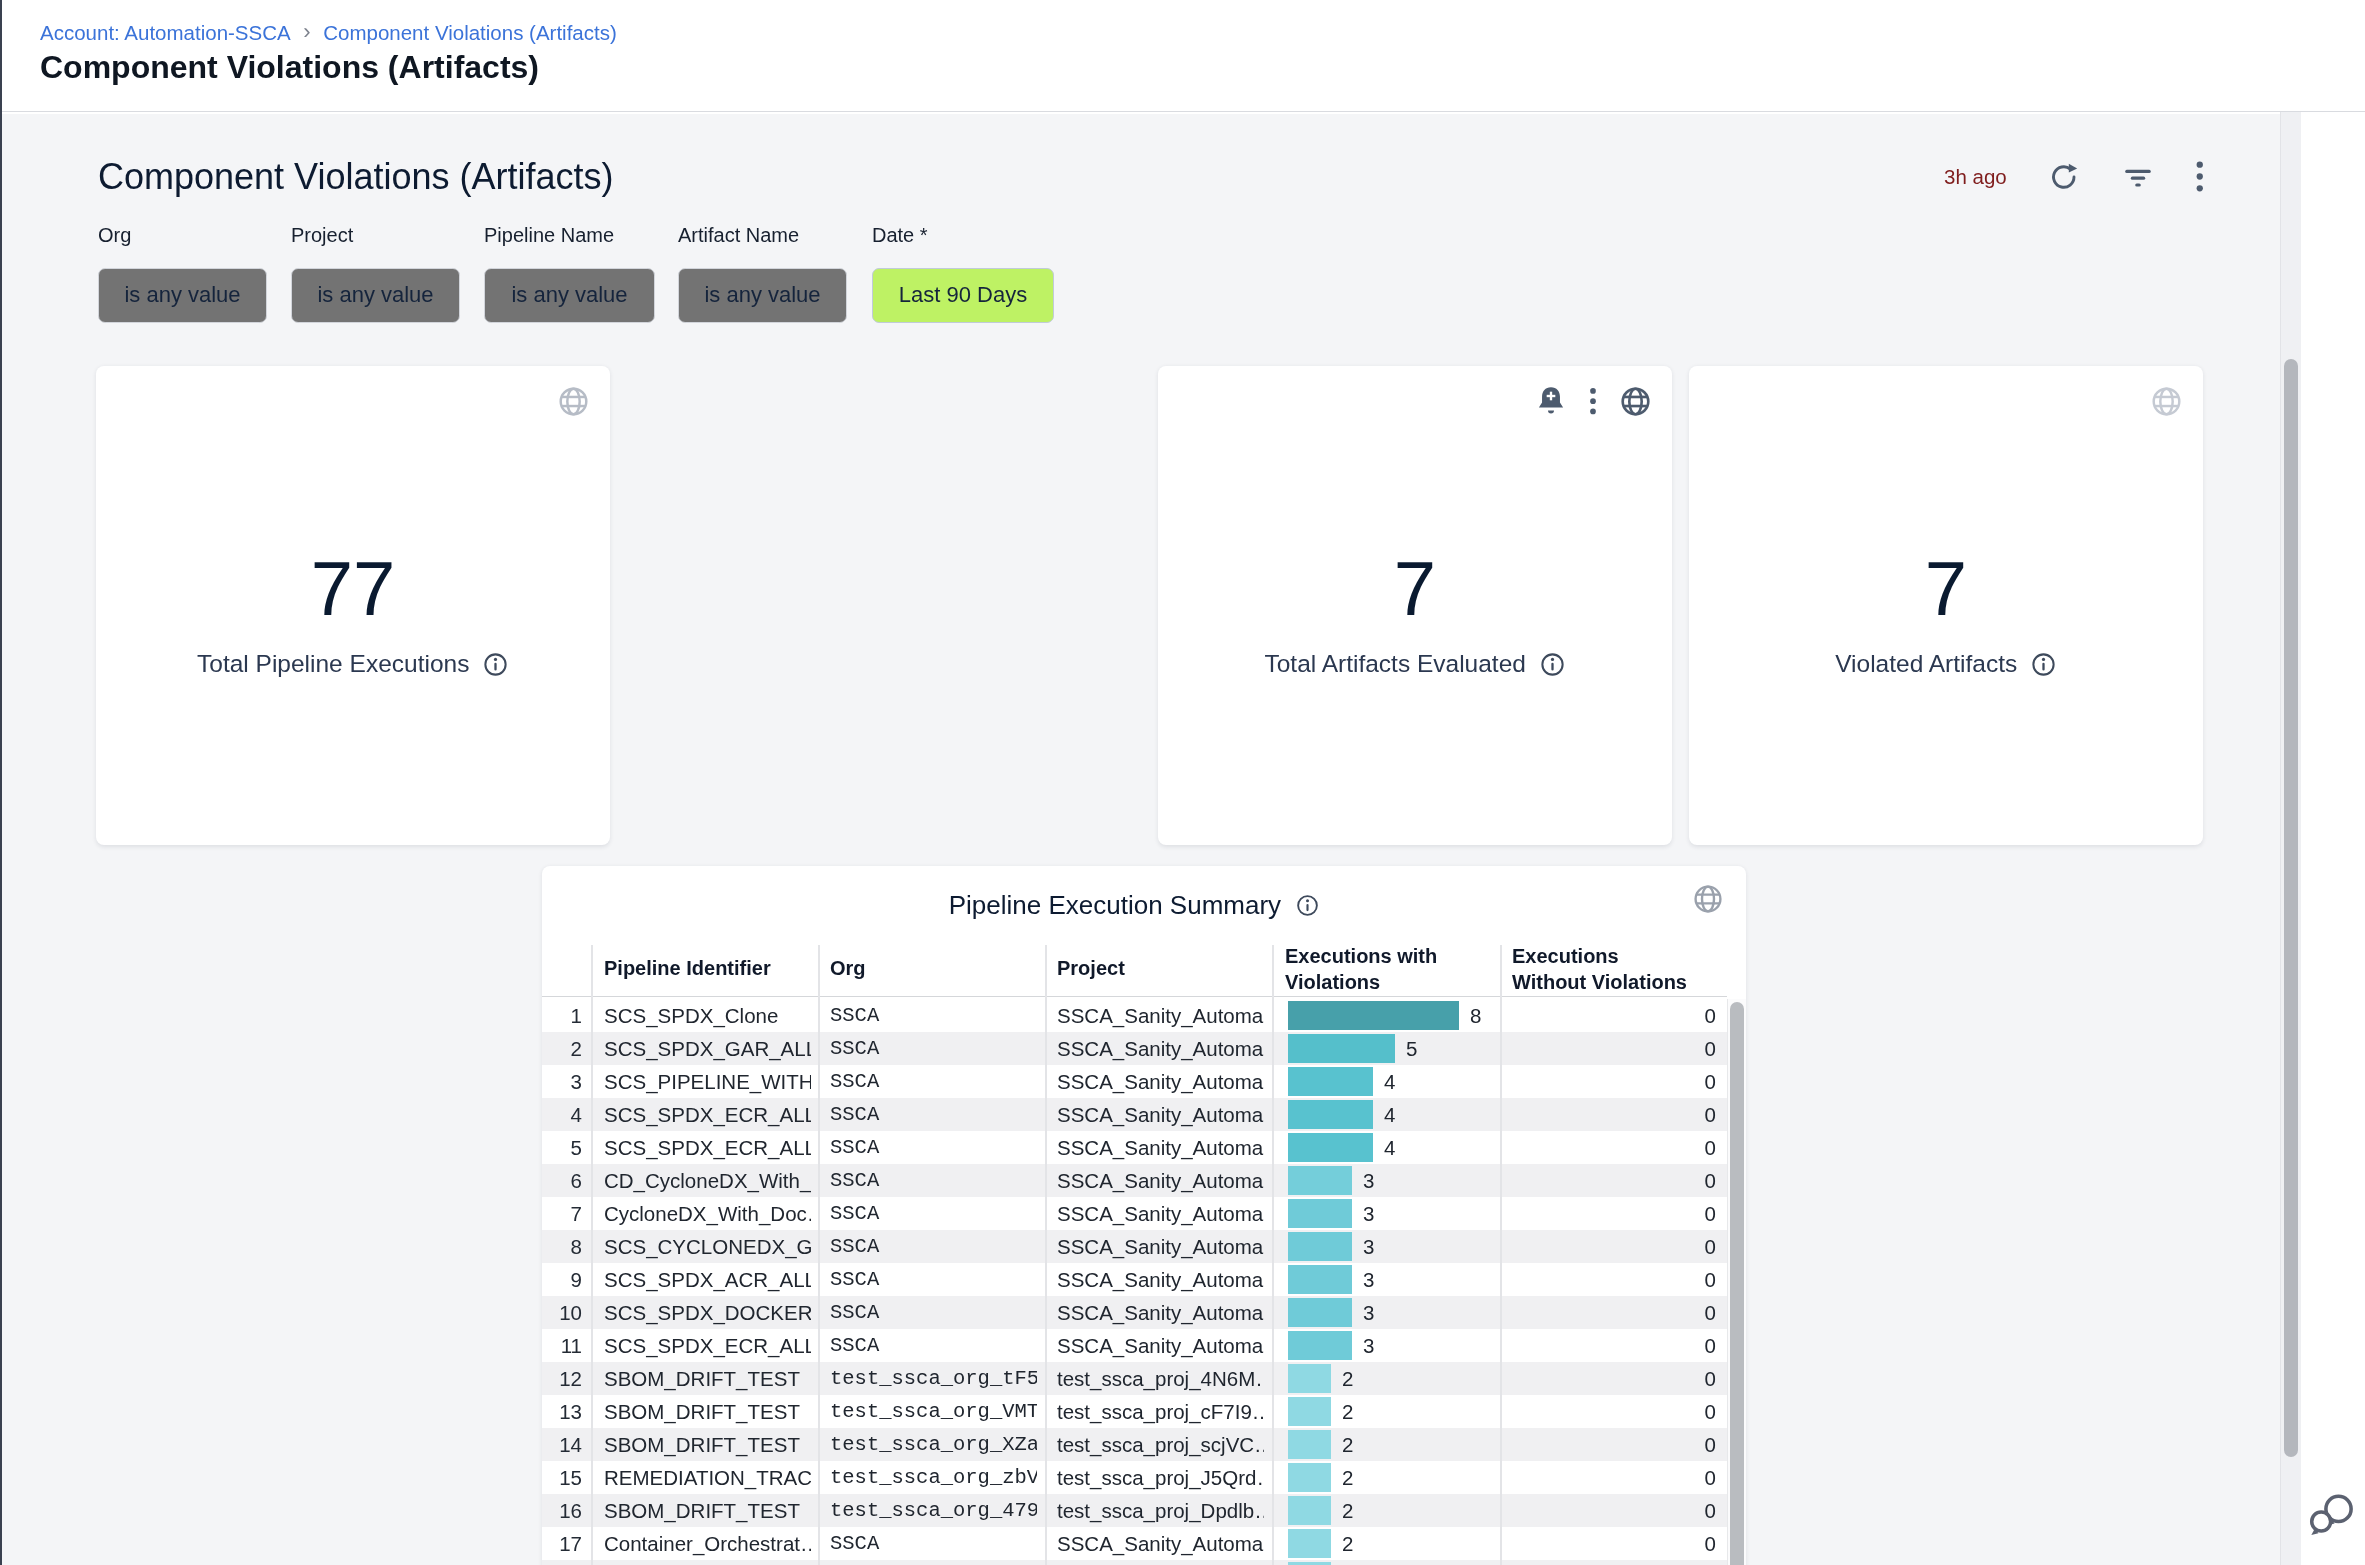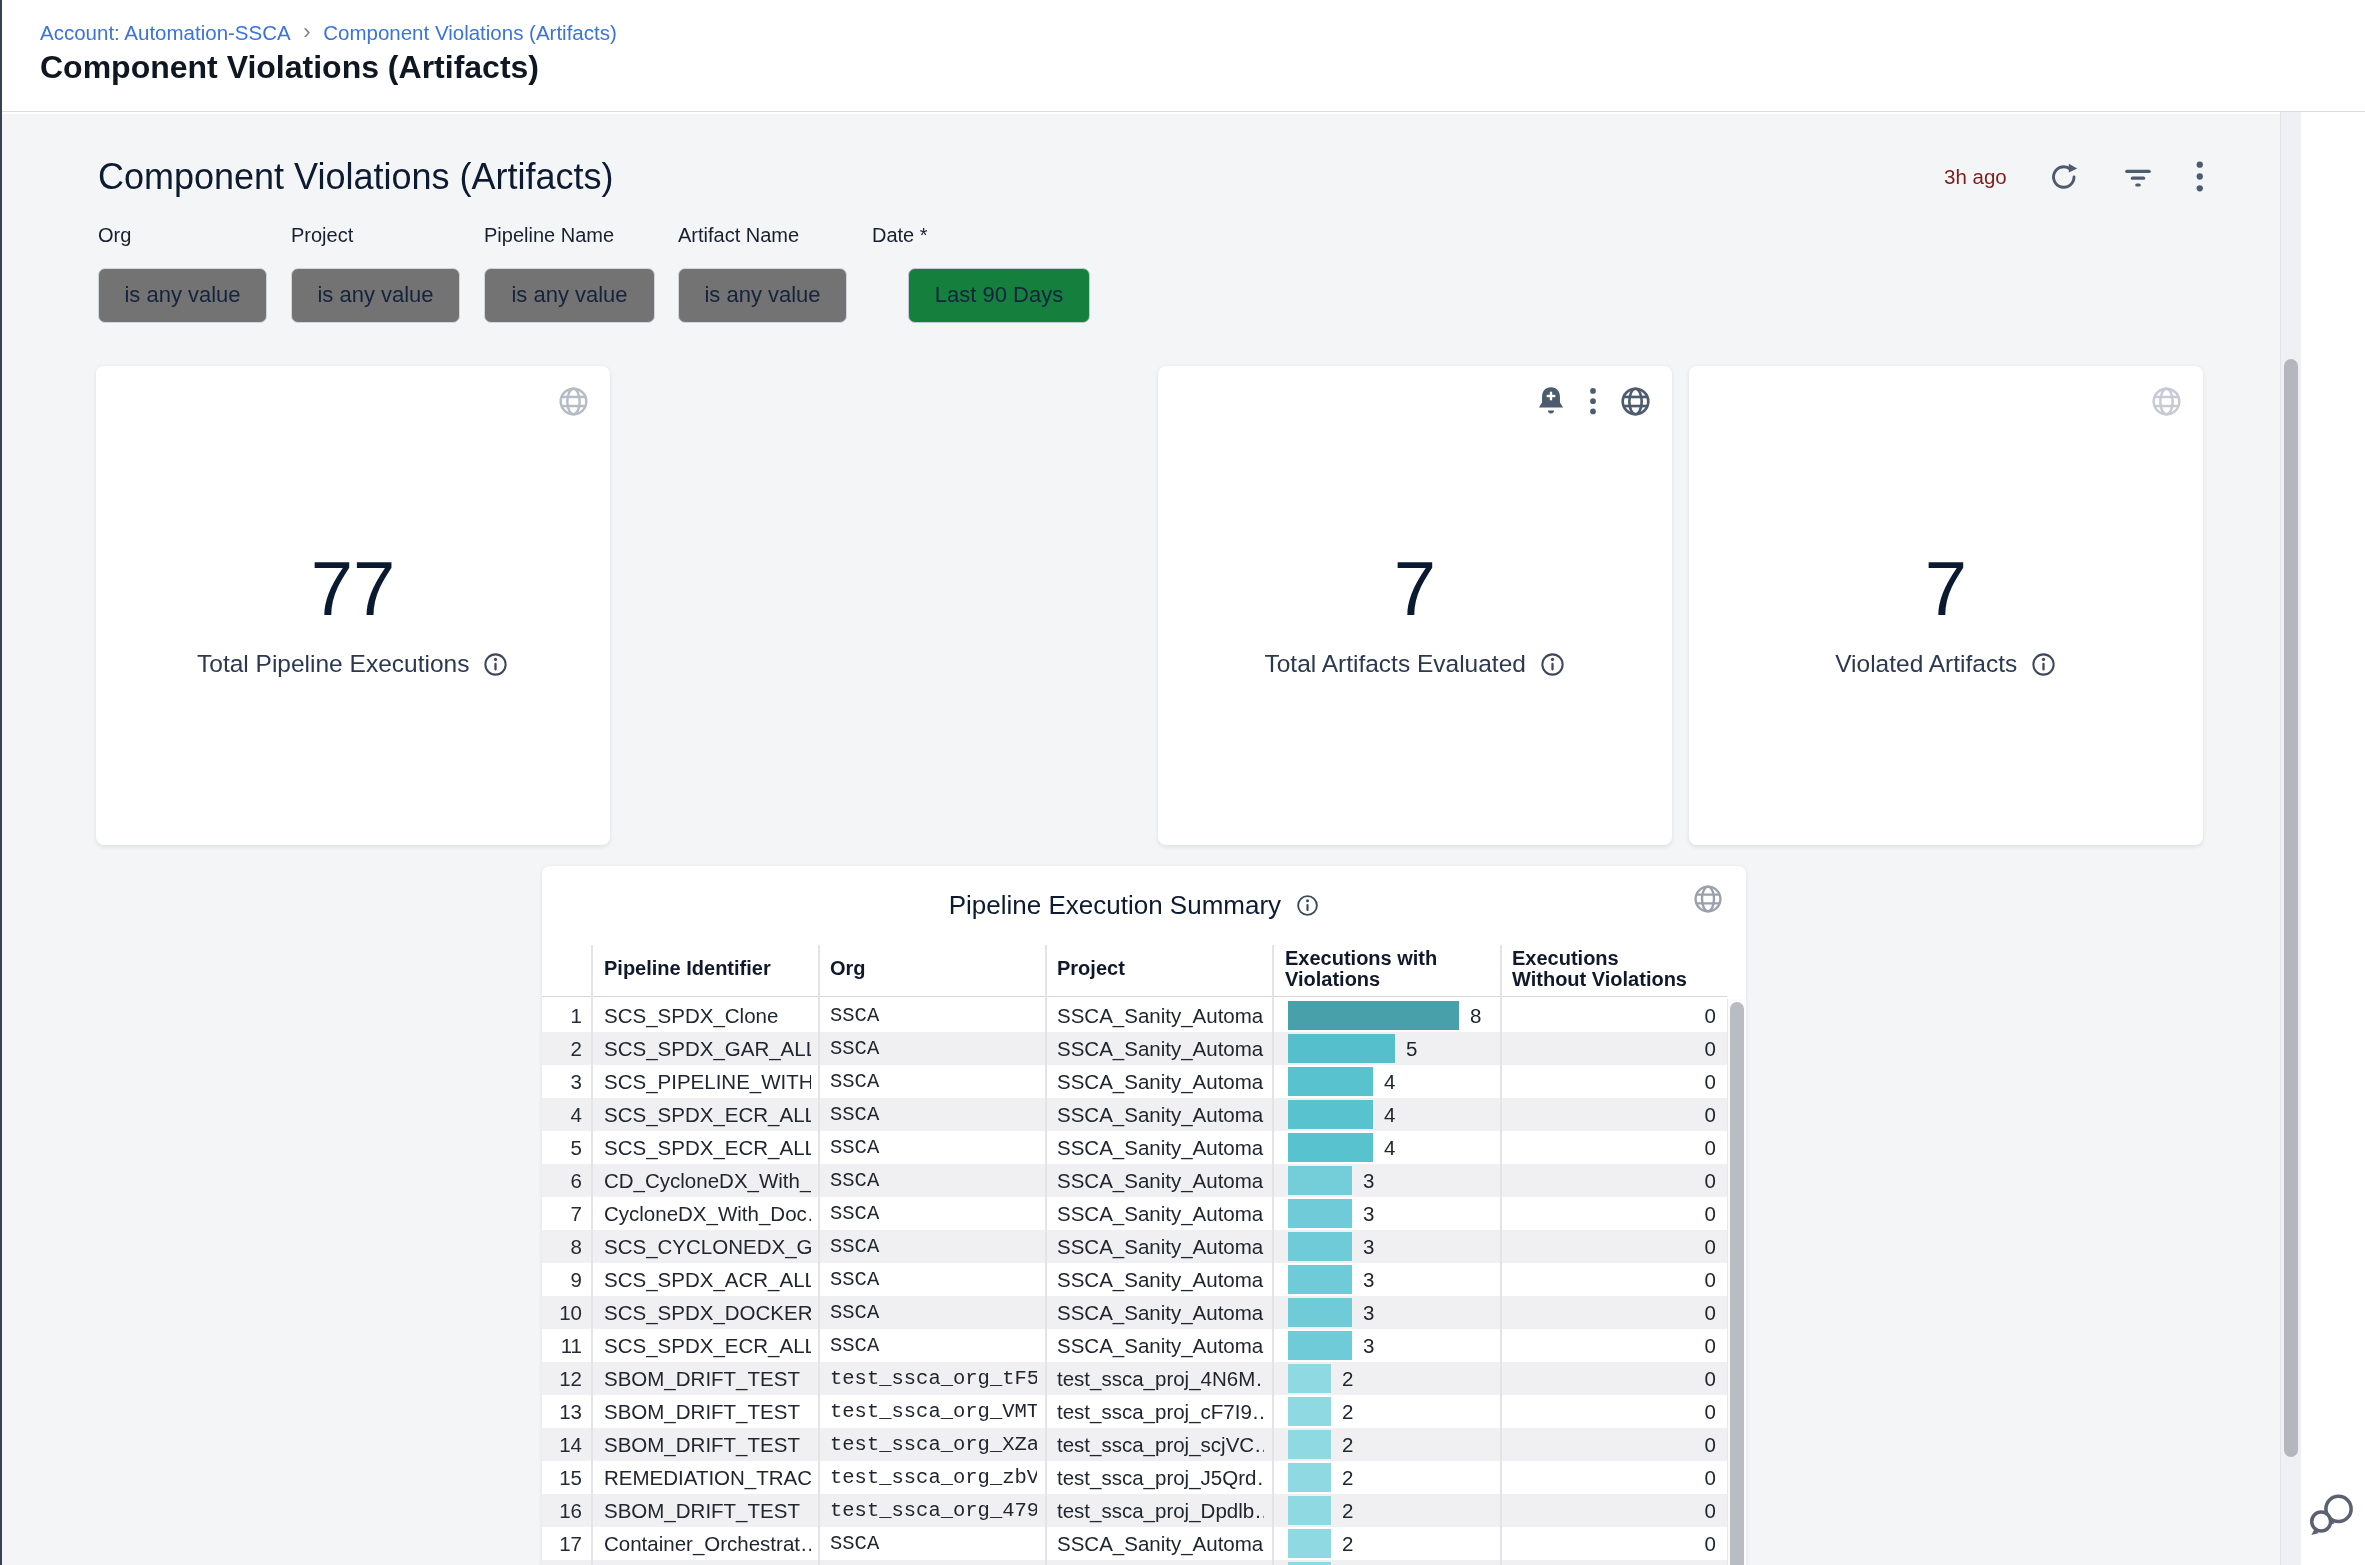--- a/index.html
+++ b/index.html
@@ -30,21 +30,21 @@
   .icon-btn { cursor:pointer; background:none; border:none; display:flex; align-items:center; }
 
   
   .filter-group { position:absolute; top:224px; }
   .filter-label { font-size:20px; color:#17202f; margin-bottom:20.5px; white-space:nowrap; }
   .filter-btn {
     height:55px; border:1.6px solid #d2d5db; border-radius:7.1px; background:#737373;
     font-size:22px; color:#15243c; display:flex; align-items:center; justify-content:center;
     font-family:inherit; cursor:pointer;
   }
-  .filter-btn.hl { background:#15803d; border-color:#c0cbd9;margin-left:36px; }
+  .filter-btn.hl { background:#bef264; border-color:#c0cbd9; }
 
   
   .card {
     position:absolute; top:366px; width:514px; height:479px; background:#fff;
     border-radius:8px; box-shadow:0 1.6px 4.7px rgba(25,35,55,0.10);
   }
   .card-icons { position:absolute; top:19px; right:20.5px; display:flex; gap:22px; align-items:center; }
   .globe-dim { color:#b6bcc6; }
   .globe-dim2 { color:#c5cad3; }
   .card-value { position:absolute; left:0; right:0; top:183px; text-align:center; font-size:76px; font-weight:500; line-height:79px; color:#0a1a30; }
@@ -53,21 +53,21 @@
 
   
   .tbl-card {
     position:absolute; left:542px; top:866px; width:1204px; height:700px; background:#fff;
     border-radius:8px 8px 0 0; box-shadow:0 1.6px 4.7px rgba(25,35,55,0.10); overflow:hidden;
   }
   .tbl-title { position:absolute; top:24px; left:0; width:1185px; display:flex; justify-content:center; align-items:center; gap:14.2px; font-size:26px; font-weight:500; color:#0d1b31; }
   .tbl-globe { position:absolute; top:17.4px; right:22px; color:#9aa1ac; }
   .thead { position:absolute; top:74px; left:0; width:1185px; height:57px; border-bottom:1.6px solid #d5d7da; font-weight:700; font-size:20px; color:#10192a; }
   .th { position:absolute; top:0; height:57px; display:flex; align-items:center; }
-  .th.wrap { line-height:21px; align-items:center; }
+  .th.wrap { line-height:26px; align-items:center; }
   .h-pid  { left:62px;  width:205px; }
   .h-org  { left:288px; width:205px; }
   .h-proj { left:515px; width:205px; }
   .h-with { left:743px; width:166px; }
   .h-wo   { left:970px; width:182px; }
   .vline { position:absolute; width:1.6px; background:#e3e4e7; top:79px; bottom:0; z-index:3; }
   .v1{left:49px;} .v2{left:276px;} .v3{left:503px;} .v4{left:730px;} .v5{left:958px;}
   .tbody { position:absolute; top:133px; left:0; width:1185px; height:567px; overflow:hidden; }
   .trow { position:relative; height:33px; background:#fff; }
   .trow:nth-child(even) { background:#f0f0f2; }

